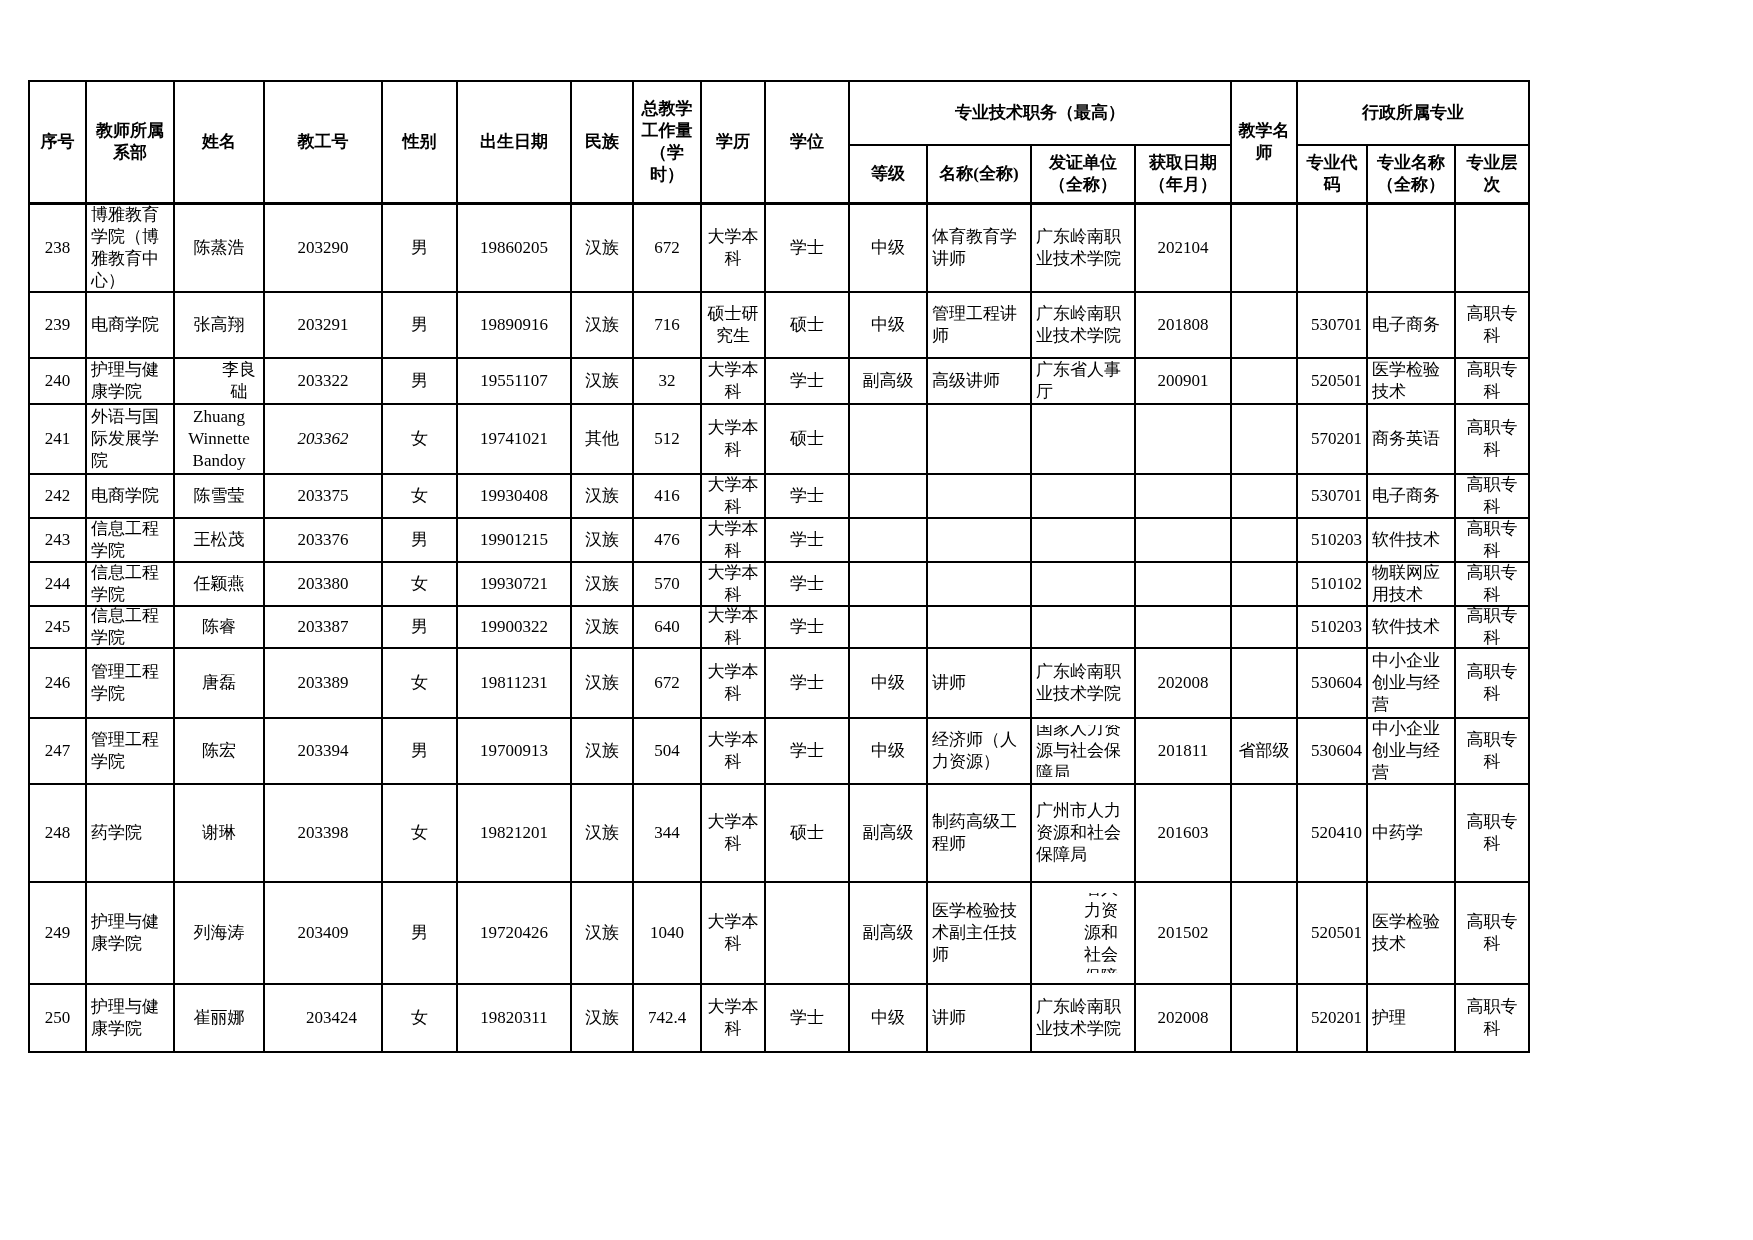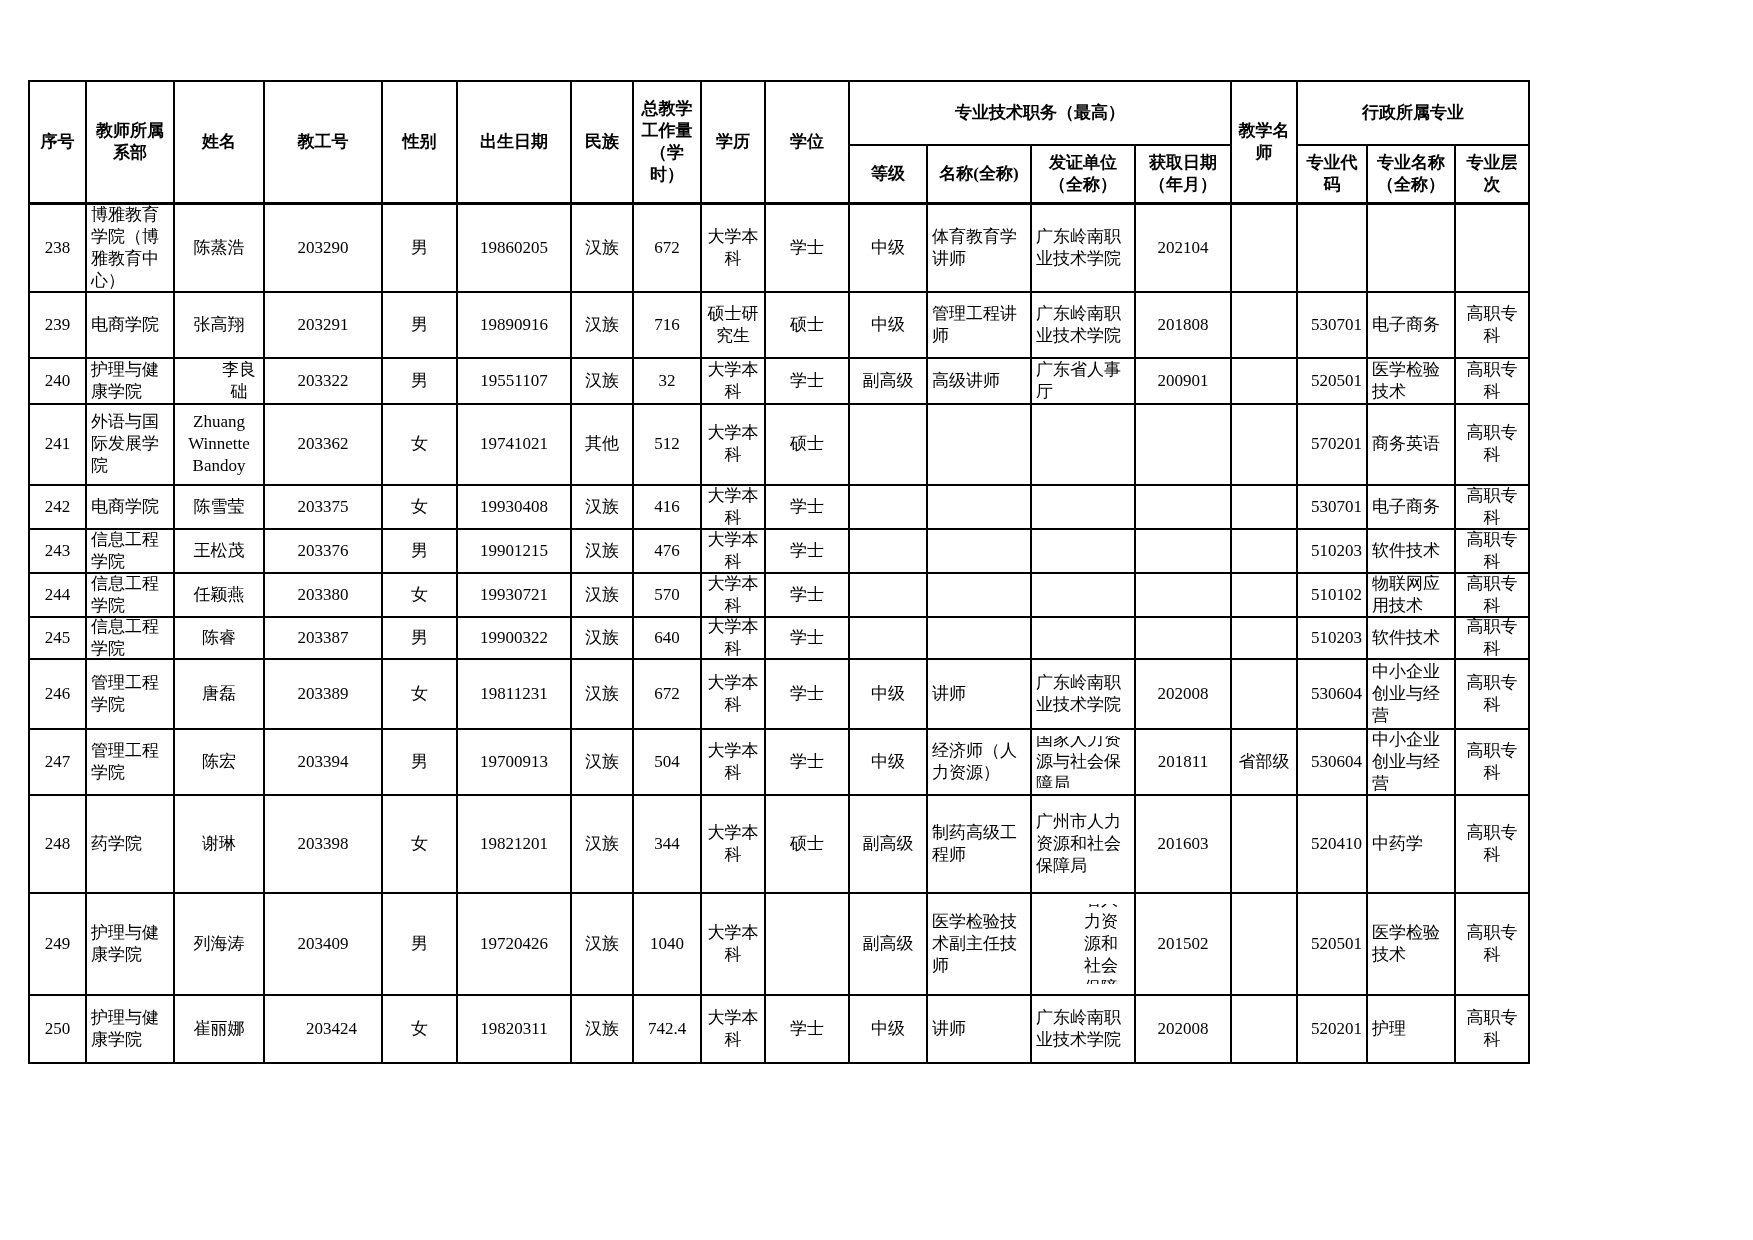--- a/index.html
+++ b/index.html
@@ -240,27 +240,27 @@
           </td>
           <td>
             <div class="cell" style="height: 44px;">高职专科</div>
           </td>
         </tr>
         <tr>
           <td>
             <div class="cell" style="height: 64px;">241</div>
           </td>
           <td class="left">
-            <div class="cell" style="height: 79px;">外语与国际发展学院</div>
+            <div class="cell" style="height: 68px;">外语与国际发展学院</div>
           </td>
           <td>
             <div class="cell" style="height: 64px;">Zhuang Winnette Bandoy</div>
           </td>
           <td>
-            <div class="cell" style="height: 52px;">203362</div>
+            <div class="cell" style="height: 52px; font-style: italic;">203362</div>
           </td>
           <td>
             <div class="cell" style="height: 64px;">女</div>
           </td>
           <td>
             <div class="cell" style="height: 64px;">19741021</div>
           </td>
           <td>
             <div class="cell" style="height: 64px;">其他</div>
           </td>

